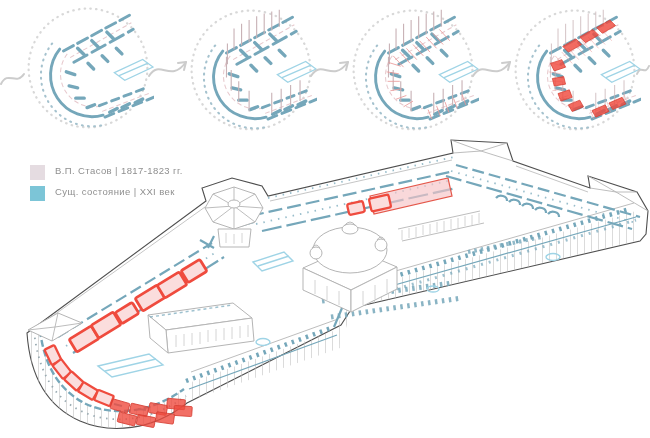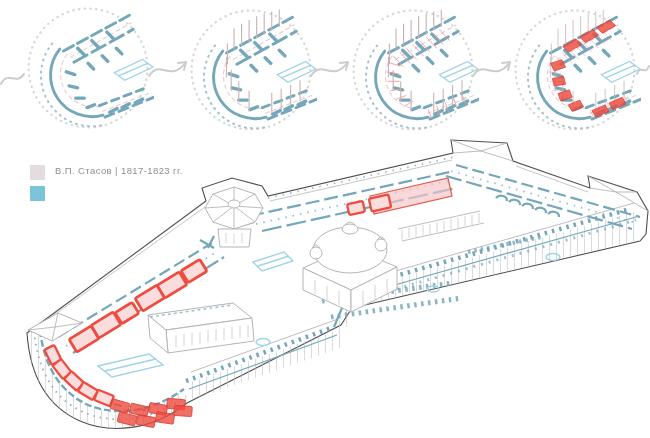--- a/index.html
+++ b/index.html
@@ -141,20 +141,21 @@
     <path class="seqarrow" d="M1,16 C5,6 9,18 13,8"></path>
   </svg>
 
   <div class="legend">
     <div class="legend-row">
       <span class="swatch pink"></span>
       <span class="legend-label">В.П. Стасов | 1817-1823 гг.</span>
     </div>
     <div class="legend-row">
       <span class="swatch teal"></span>
+      <span class="legend-label">Сущ. состояние | XXI век</span>
     </div>
   </div>
 
   <svg style="position:absolute;left:0;top:0" width="650" height="438" viewBox="0 0 650 438">
 
     <g>
       <path class="oD" d="M27,333 L206,201 L202,188 L232,178 L262,186 L268,196
                           L453,153 L451,140 L507,143 L513,161
                           L590,188 L588,176 L637,192 L648,211 L646,234 L640,241
                           L352,308 L341,325 L187,403

